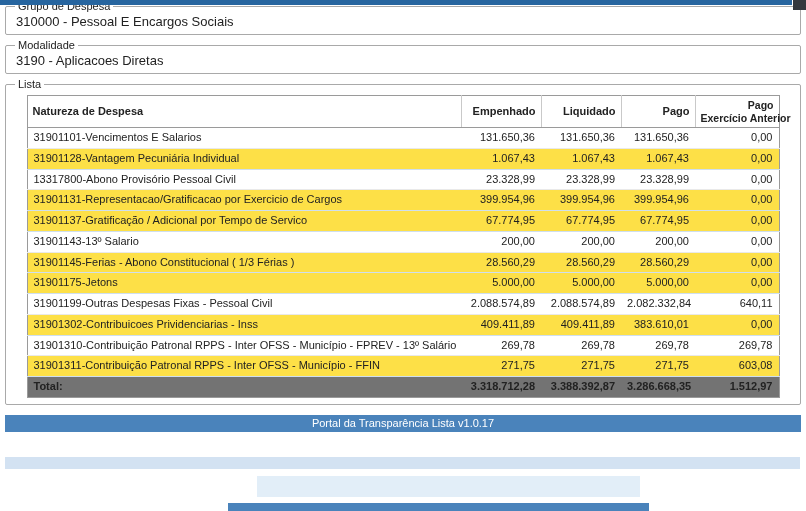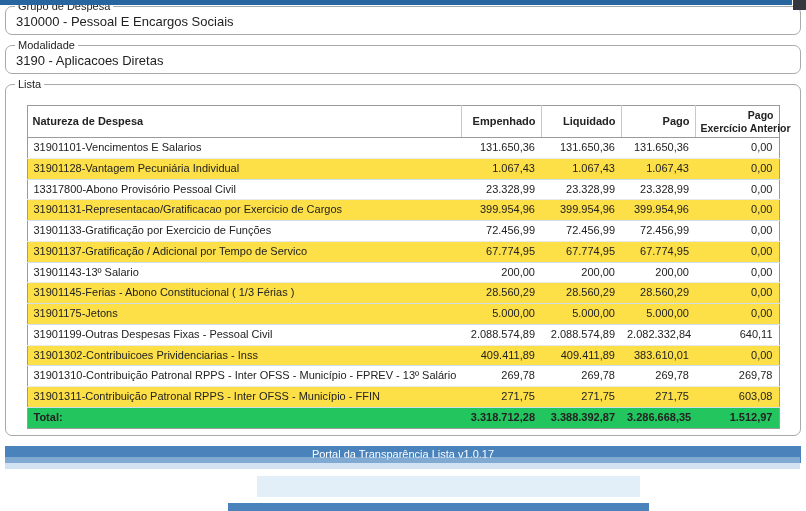--- a/index.html
+++ b/index.html
@@ -19,42 +19,42 @@
     background: #27659f; z-index: 5;
   }
   .scroll-thumb {
     position: absolute; top: 0; right: 0;
     width: 13px; height: 10px;
     background: #34383e; z-index: 6;
   }
 
   fieldset.fs {
     border: 1px solid #a9a9a9;
-    border-radius: 7px;
+    border-radius: 2px;
     margin: 0 5px 4px 5px;
     padding: 0 8px 4px 8px;
     background: #fff;
   }
   fieldset.fs legend {
     font-size: 11px;
     color: #222;
     padding: 0 3px;
     margin-left: 1px;
   }
   .fs-value {
     font-size: 13px;
     color: #222;
     padding: 2px 0 1px 2px;
     white-space: nowrap;
   }
   .fs-lista { padding-bottom: 5px; }
 
   table.expense-table {
     width: 752px;
-    margin: 15px auto 2px auto;
+    margin: 5px auto 2px auto;
     border-collapse: collapse;
     table-layout: fixed;
     border: 1px solid #9a9a9a;
     font-size: 11px;
     color: #222;
     background: #fff;
   }
   .expense-table th {
     font-weight: bold;
     padding: 3px 5px;
@@ -73,21 +73,21 @@
     line-height: 1.25;
     overflow: hidden;
     white-space: nowrap;
   }
   .expense-table td.num { text-align: right; }
   .expense-table tbody tr.alt td { background: #fde047; border-bottom-color: #cfdfef; }
   .expense-table tfoot td {
     font-weight: bold;
     border-top: 1px solid #b5b5b5;
     border-bottom: none;
-    background: #22c55e;
+    background: #737373;
   }
 
   .footer-bar {
     margin: 10px 5px 0 5px;
     height: 17px;
     background: #4a83bb;
     display: flex; align-items: center; justify-content: center;
   }
   .footer-bar span { color: #ffffff; font-size: 11px; }
 
@@ -163,27 +163,20 @@
             <td class="num">23.328,99</td>
             <td class="num">0,00</td>
           </tr>
           <tr class="alt">
             <td>31901131-Representacao/Gratificacao por Exercicio de Cargos</td>
             <td class="num">399.954,96</td>
             <td class="num">399.954,96</td>
             <td class="num">399.954,96</td>
             <td class="num">0,00</td>
           </tr>
-          <tr>
-            <td>31901133-Gratificação por Exercicio de Funções</td>
-            <td class="num">72.456,99</td>
-            <td class="num">72.456,99</td>
-            <td class="num">72.456,99</td>
-            <td class="num">0,00</td>
-          </tr>
           <tr class="alt">
             <td>31901137-Gratificação / Adicional por Tempo de Servico</td>
             <td class="num">67.774,95</td>
             <td class="num">67.774,95</td>
             <td class="num">67.774,95</td>
             <td class="num">0,00</td>
           </tr>
           <tr>
             <td>31901143-13º Salario</td>
             <td class="num">200,00</td>

